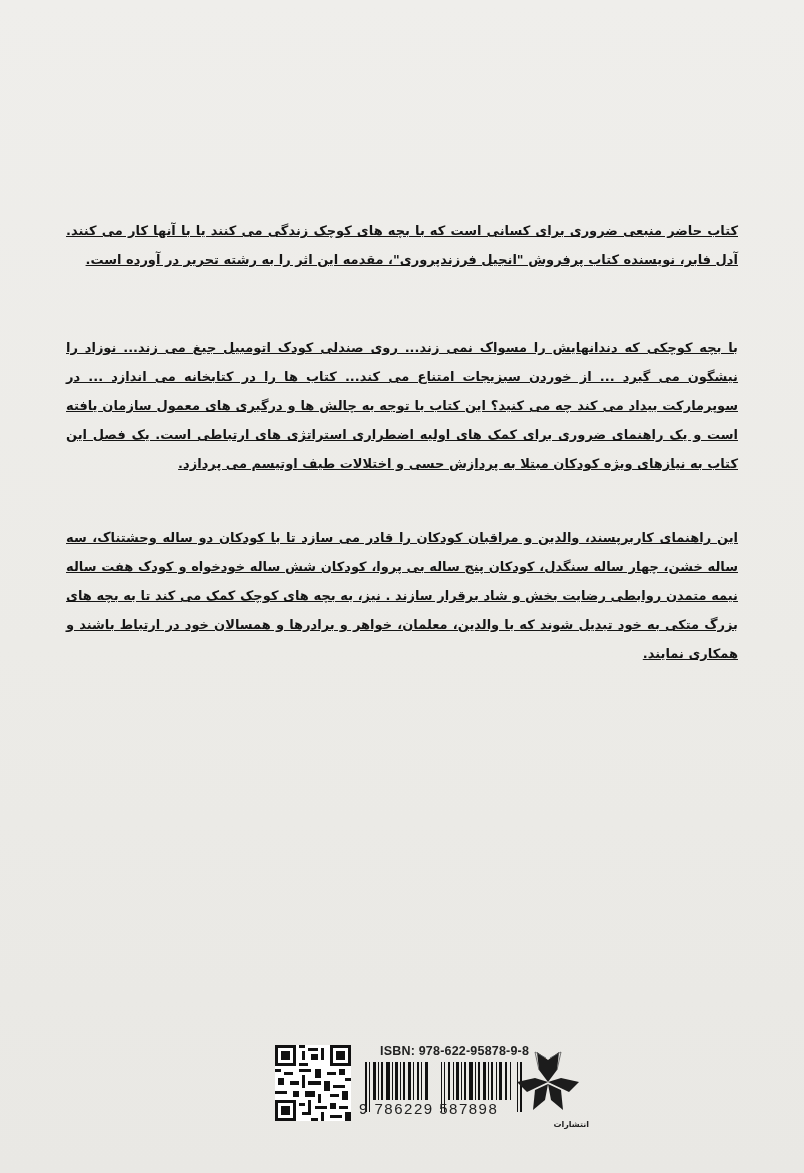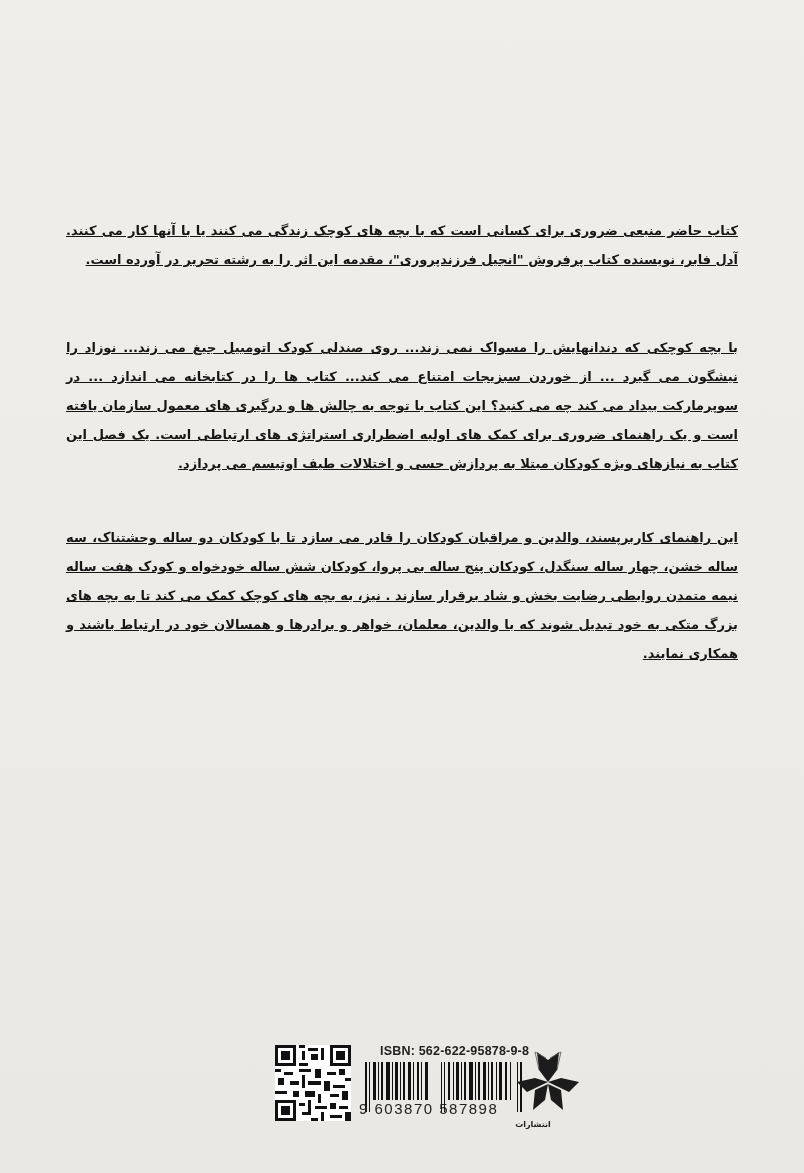--- a/index.html
+++ b/index.html
@@ -44,22 +44,22 @@
   }
   .barcode-digits {
     position: absolute; left: 84px; top: 60px; width: 172px;
     font-family: "Liberation Sans", sans-serif; font-size: 15px;
     color: #222; letter-spacing: 1.5px; background: transparent;
   }
   .publisher-logo {
     position: absolute; left: 238px; top: 4px; width: 70px; height: 78px;
   }
   .publisher-name {
-    position: absolute; left: 225px; top: 80px; width: 66px;
-    font-size: 8px; font-weight: bold; color: #222; text-align: center; direction: rtl;
+    position: absolute; left: 248px; top: 80px; width: 66px;
+    font-size: 8px; font-weight: bold; color: #222; direction: rtl;
   }
 </style>
 </head>
 <body>
 
 <div class="page">
 
   <p class="text-block" id="para1">کتاب حاضر منبعی ضروری برای کسانی است که با بچه های کوچک زندگی می کنند یا با آنها کار می کنند. آدل فابر، نویسنده کتاب پرفروش "انجیل فرزندپروری"، مقدمه این اثر را به رشته تحریر در آورده است.</p>
   <p class="text-block" id="para2">با بچه کوچکی که دندانهایش را مسواک نمی زند... روی صندلی کودک اتومبیل جیغ می زند... نوزاد را نیشگون می گیرد ... از خوردن سبزیجات امتناع می کند... کتاب ها را در کتابخانه می اندازد ... در سوپرمارکت بیداد می کند چه می کنید؟ این کتاب با توجه به چالش ها و درگیری های معمول سازمان یافته است و یک راهنمای ضروری برای کمک های اولیه اضطراری استراتژی های ارتباطی است. یک فصل این کتاب به نیازهای ویژه کودکان مبتلا به پردازش حسی و اختلالات طیف اوتیسم می پردازد.</p>
   <p class="text-block" id="para3">این راهنمای کاربرپسند، والدین و مراقبان کودکان را قادر می سازد تا با کودکان دو ساله وحشتناک، سه ساله خشن، چهار ساله سنگدل، کودکان پنج ساله بی پروا، کودکان شش ساله خودخواه و کودک هفت ساله نیمه متمدن روابطی رضایت بخش و شاد برقرار سازند . نیز، به بچه های کوچک کمک می کند تا به بچه های بزرگ متکی به خود تبدیل شوند که با والدین، معلمان، خواهر و برادرها و همسالان خود در ارتباط باشند و همکاری نمایند.</p>
@@ -108,21 +108,21 @@
           <rect x="18" y="19" width="2" height="2"></rect>
           <rect x="21" y="20" width="3" height="1"></rect>
         <rect x="9" y="22" width="3" height="1"></rect>
           <rect x="15" y="22" width="1" height="3"></rect>
           <rect x="18" y="23" width="4" height="1"></rect>
         <rect x="23" y="22" width="2" height="3"></rect>
           <rect x="12" y="24" width="2" height="1"></rect>
       </g>
     </svg>
 
-    <div class="isbn-label">ISBN: 562-622-95878-9-8</div>
+    <div class="isbn-label">ISBN: 978-622-95878-9-8</div>
 
     <svg class="barcode" viewBox="0 0 158 50" preserveAspectRatio="none">
       <g fill="#111">
         <rect x="0" y="0" width="2" height="50"></rect>
           <rect x="4" y="0" width="1" height="50"></rect>
         <rect x="8" y="0" width="3" height="38"></rect>
           <rect x="13" y="0" width="1" height="38"></rect>
         <rect x="16" y="0" width="2" height="38"></rect>
           <rect x="21" y="0" width="4" height="38"></rect>
         <rect x="27" y="0" width="1" height="38"></rect>
@@ -148,21 +148,21 @@
           <rect x="123" y="0" width="1" height="38"></rect>
         <rect x="126" y="0" width="2" height="38"></rect>
           <rect x="131" y="0" width="1" height="38"></rect>
         <rect x="134" y="0" width="3" height="38"></rect>
           <rect x="140" y="0" width="2" height="38"></rect>
         <rect x="145" y="0" width="1" height="38"></rect>
         <rect x="152" y="0" width="1" height="50"></rect>
           <rect x="155" y="0" width="2" height="50"></rect>
       </g>
     </svg>
-    <div class="barcode-digits">9 603870 587898</div>
+    <div class="barcode-digits">9 786229 587898</div>
 
     <svg class="publisher-logo" viewBox="0 0 70 78">
       <g fill="#1c1c1c">
         <path d="M35 38 L26 26 L24 8 L35 16 Z"></path>
         <path d="M35 38 L44 26 L46 8 L35 16 Z"></path>
         <path d="M35 38 L22 34 L4 38 L14 48 Z"></path>
         <path d="M35 38 L48 34 L66 38 L56 48 Z"></path>
         <path d="M35 40 L22 46 L20 66 L32 56 Z"></path>
         <path d="M35 40 L48 46 L50 66 L38 56 Z"></path>
       </g>

